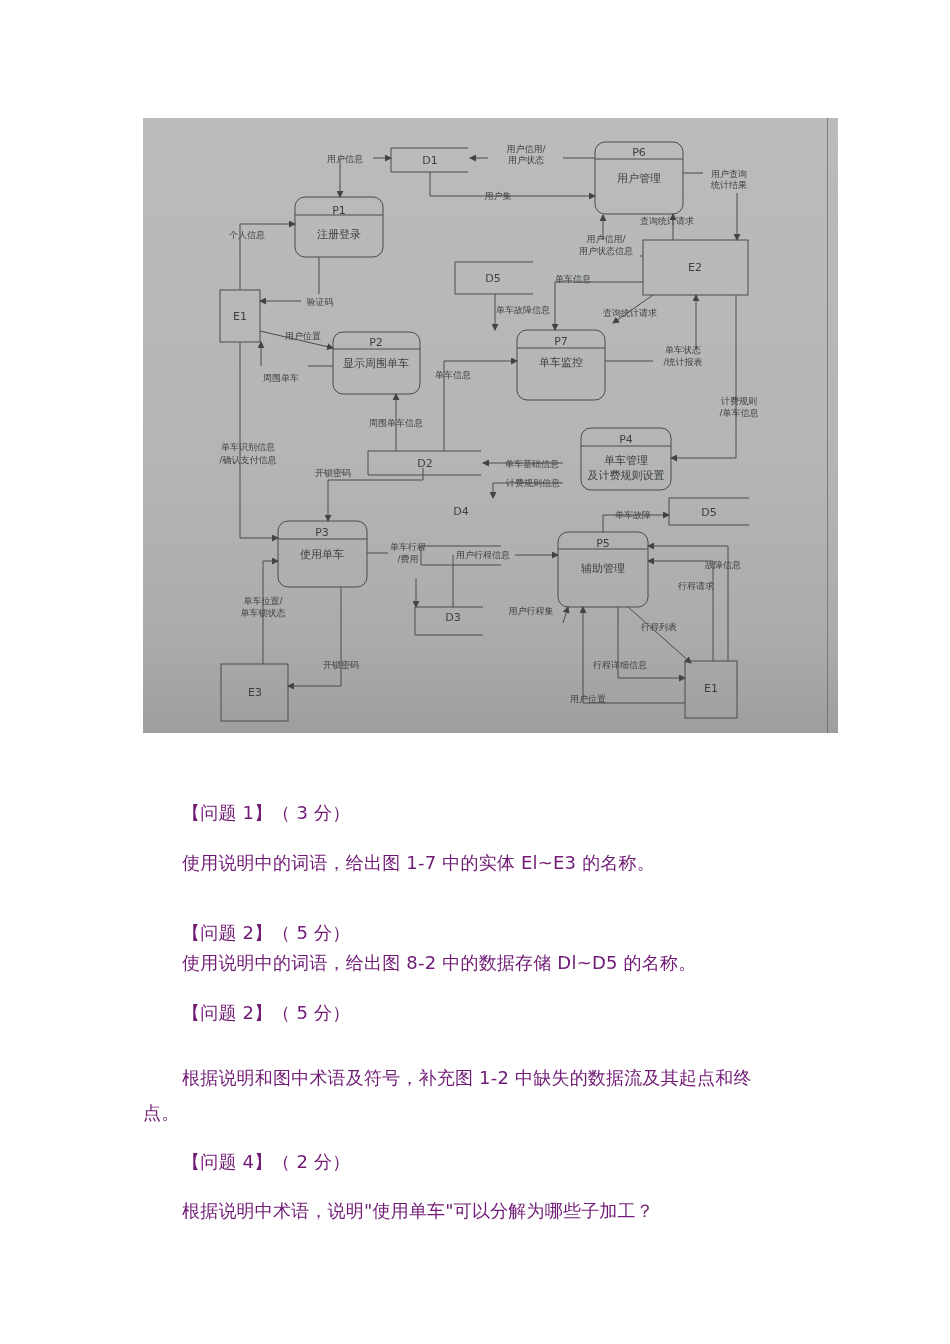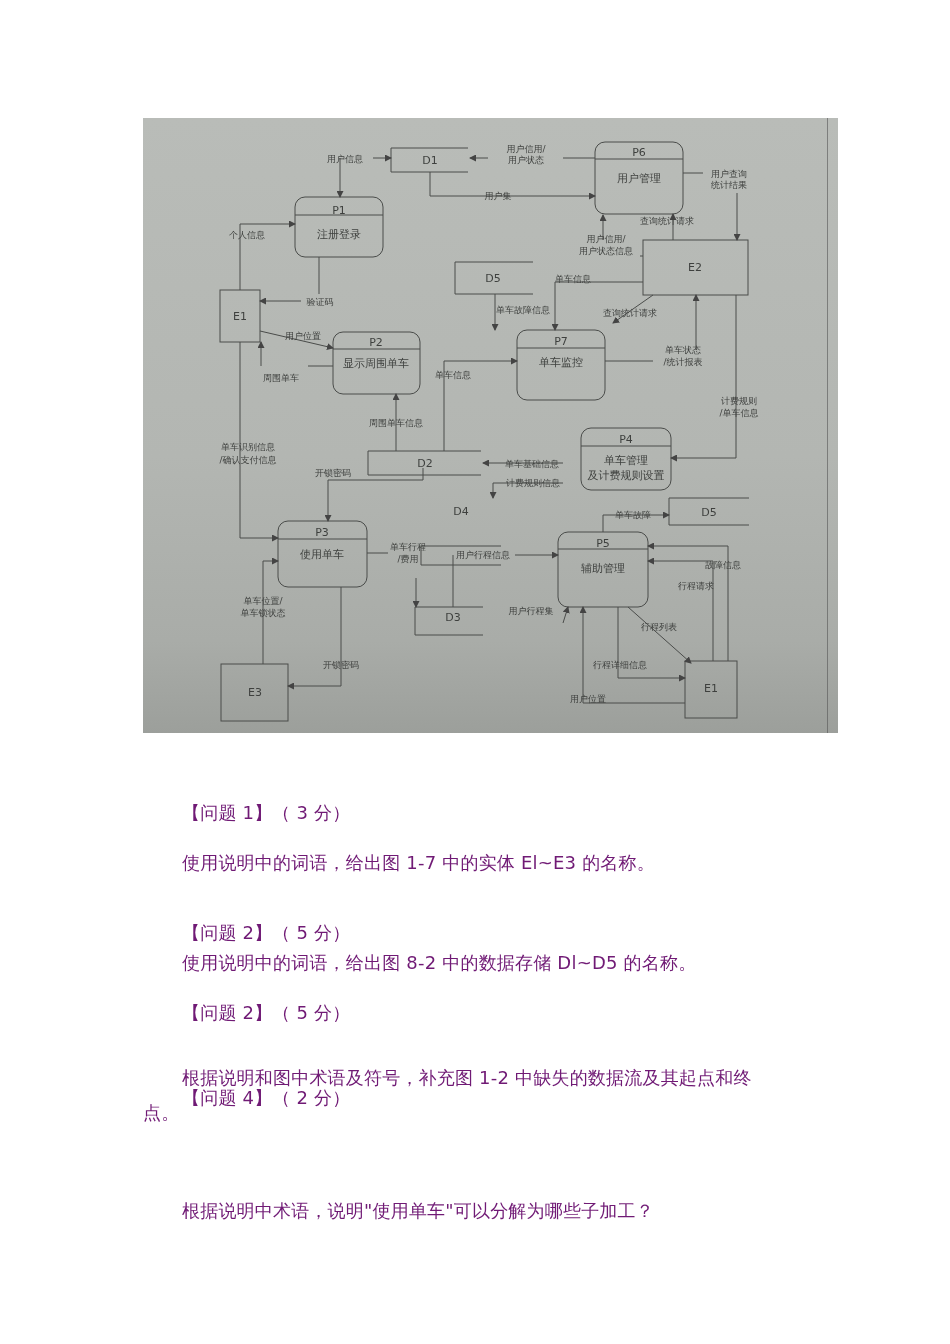--- a/index.html
+++ b/index.html
@@ -178,14 +178,14 @@
 <div class="edge"></div>
 </div>
 
 <div class="q" style="top:801px;">【问题 1】（ 3 分）</div>
 <div class="q" style="top:851px;">使用说明中的词语，给出图  1-7  中的实体  El~E3  的名称。</div>
 <div class="q" style="top:901px;margin-top:20px;">【问题 2】（ 5 分）</div>
 <div class="q" style="top:951px;">使用说明中的词语，给出图  8-2  中的数据存储  Dl~D5  的名称。</div>
 <div class="q" style="top:1001px;">【问题 2】（ 5 分）</div>
 <div class="q" style="top:1066px;">根据说明和图中术语及符号，补充图   1-2  中缺失的数据流及其起点和终</div>
 <div class="q wrap" style="top:1101px;">点。</div>
-<div class="q" style="top:1086px;">【问题 4】（ 2 分）</div>
+<div class="q" style="top:1150px;">【问题 4】（ 2 分）</div>
 <div class="q" style="top:1199px;">根据说明中术语，说明"使用单车"可以分解为哪些子加工？</div>
 
 </body></html>

